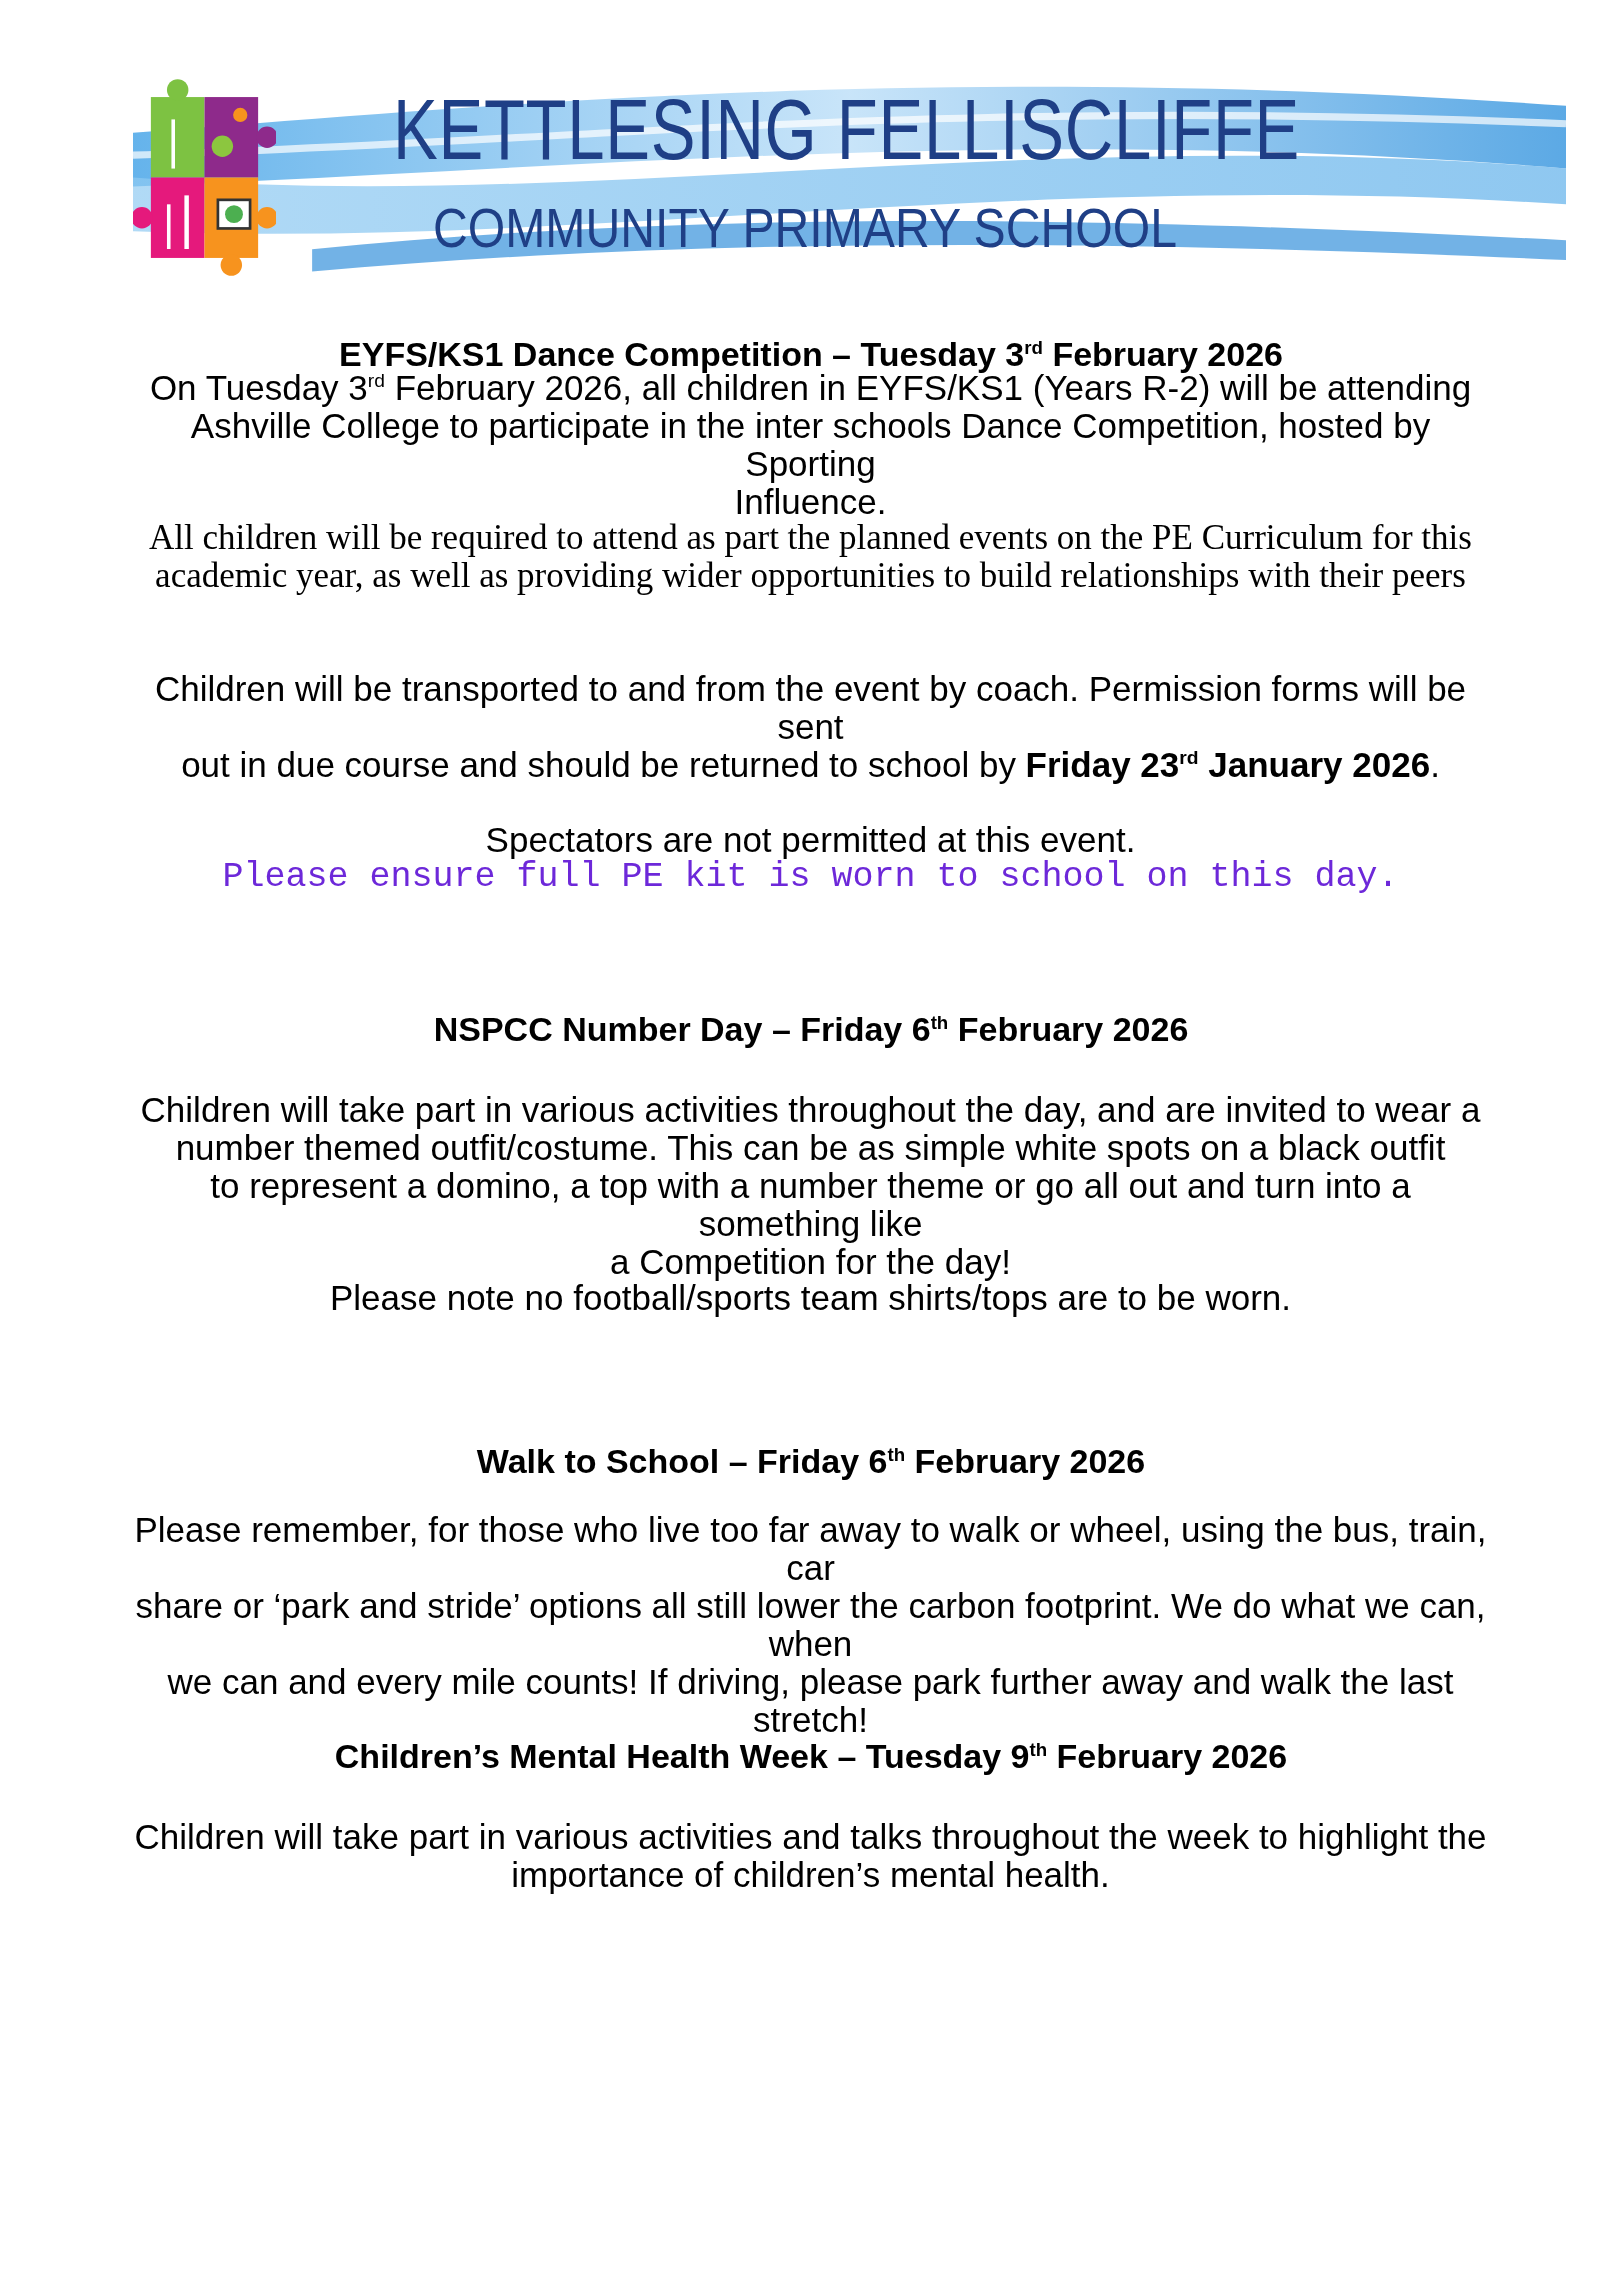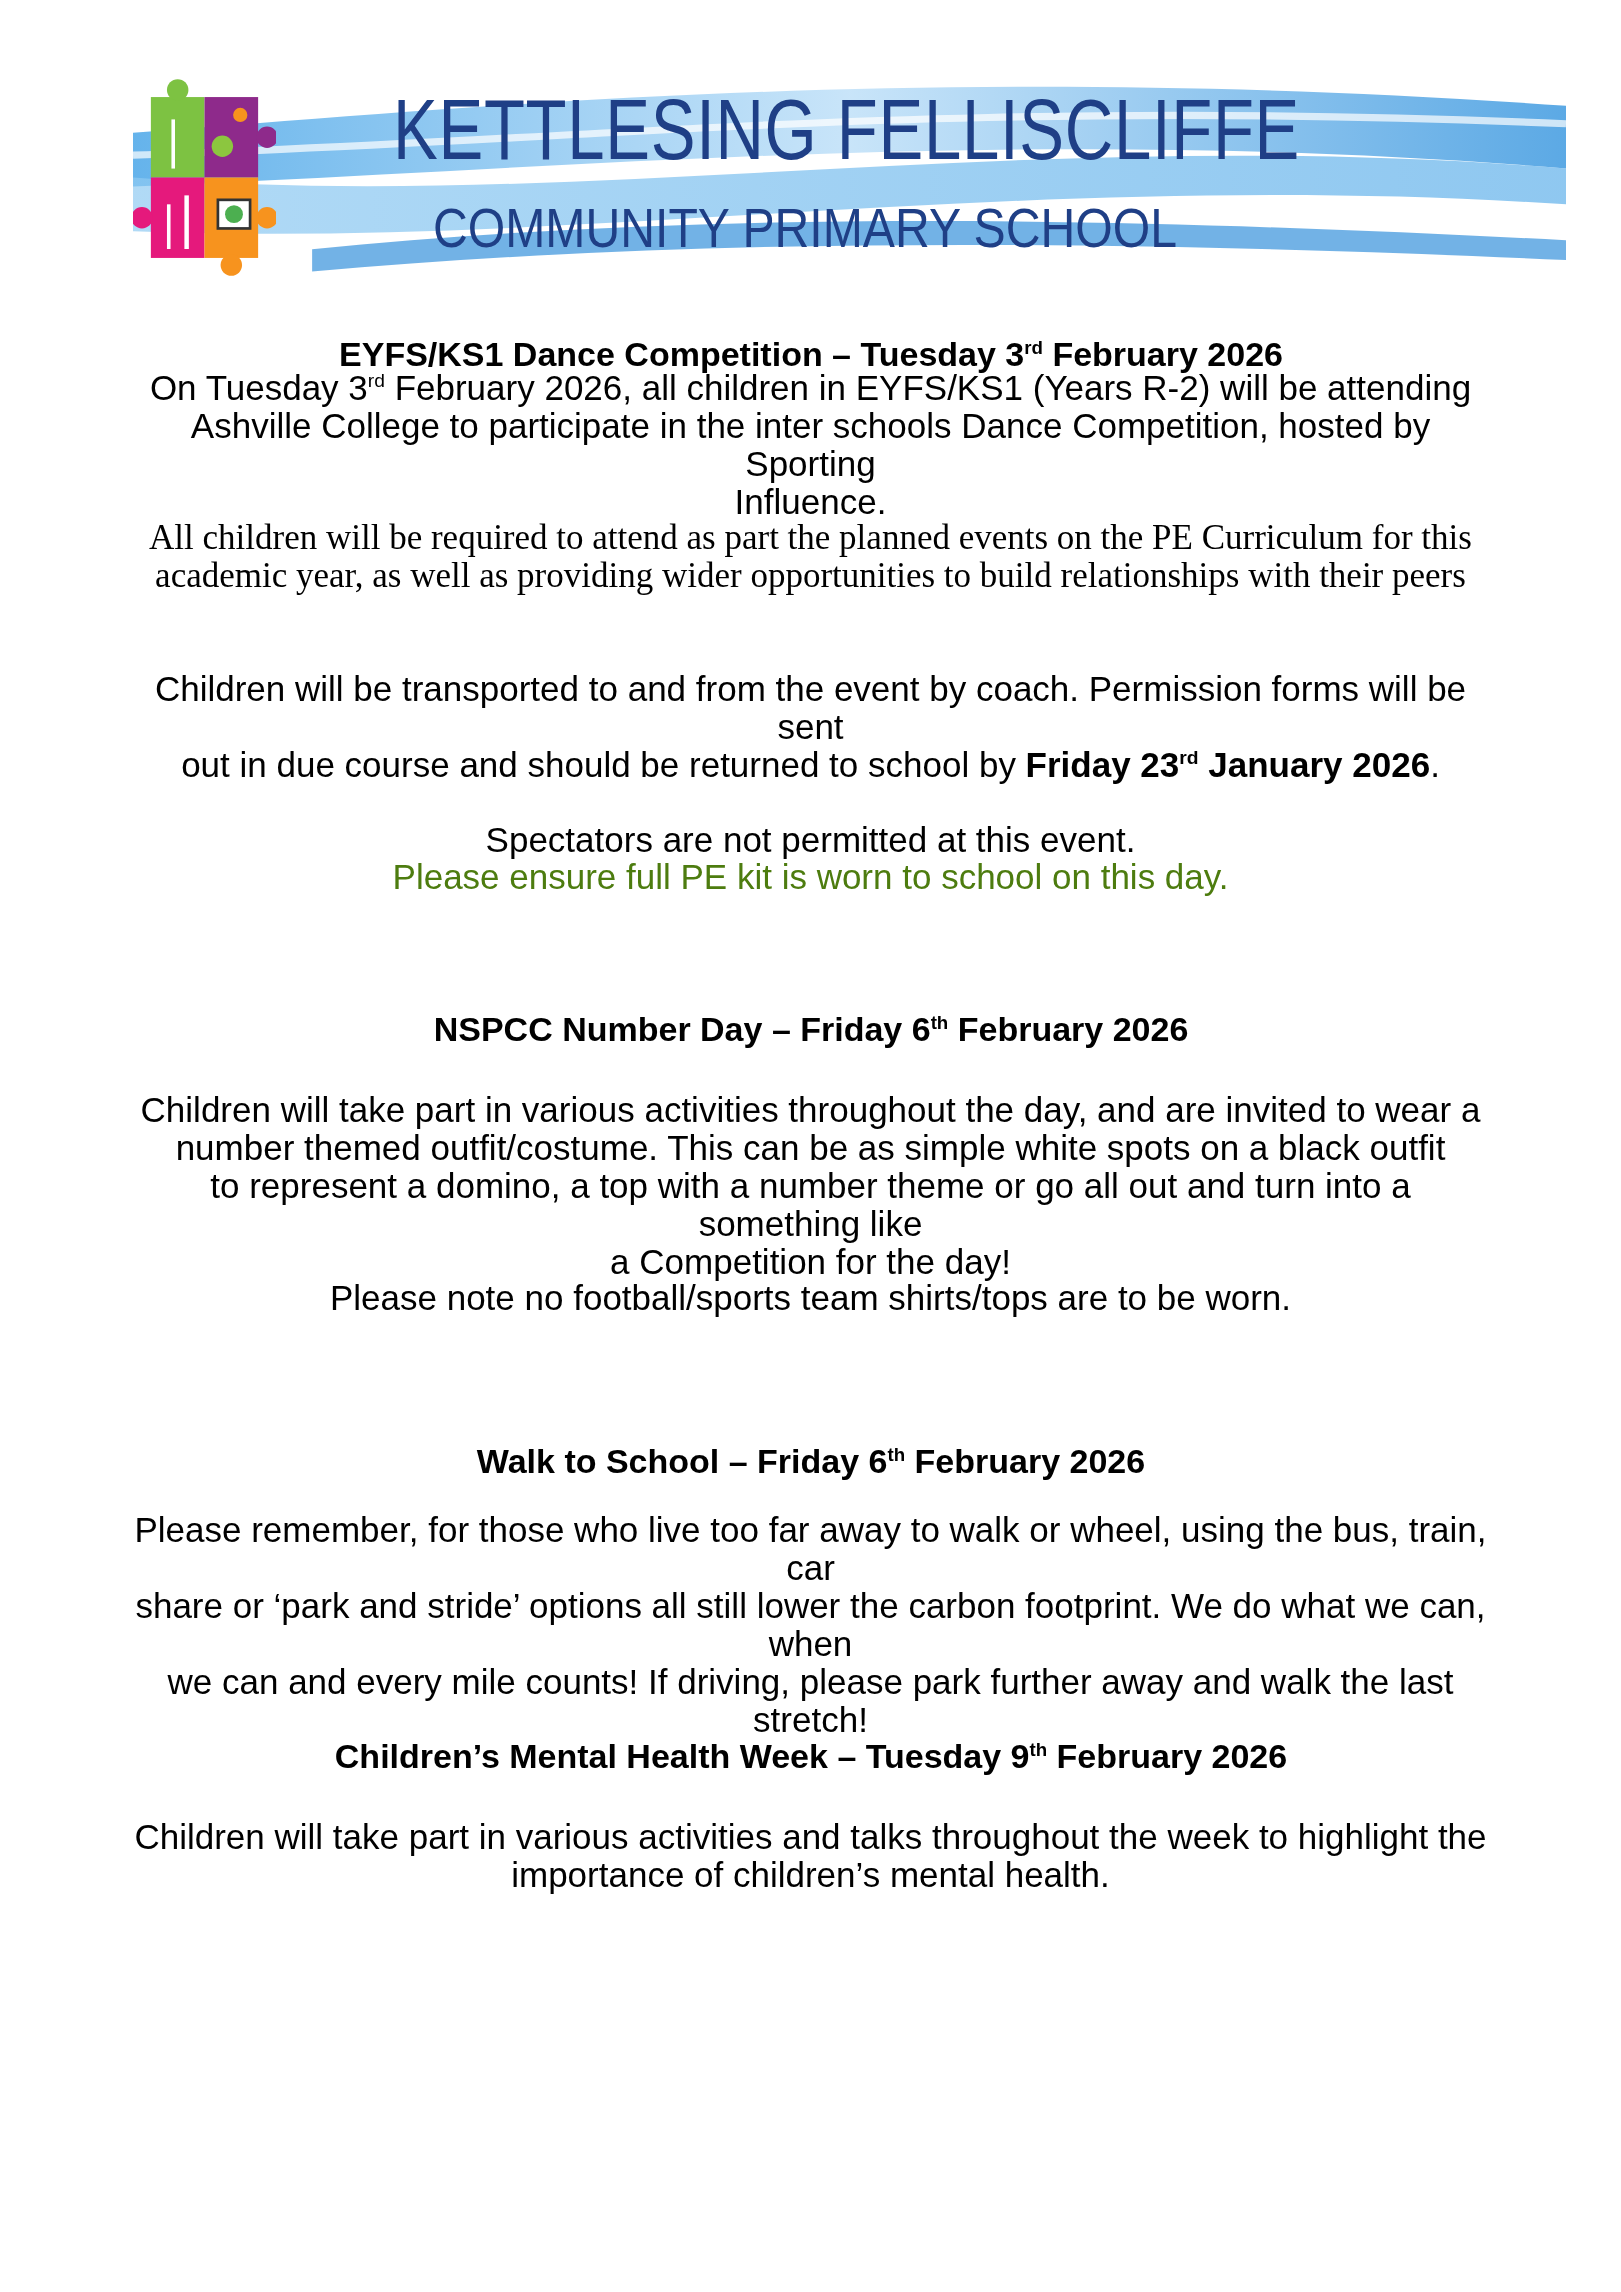--- a/index.html
+++ b/index.html
@@ -13,21 +13,21 @@
   .banner-title2 { position:absolute; left:300px; top:130px; width:1164px;
       font-family:"Liberation Sans", sans-serif; font-size:56px; color:#1f3f86;
       transform:scaleX(0.86); transform-origin:left top; white-space:nowrap; line-height:1; }
   .logo { position:absolute; left:52px; top:0; width:143px; height:215px; }
   .content { position:absolute; left:0; top:0; width:1622px; }
   .h { position:absolute; left:0; width:1622px; text-align:center; font-weight:bold;
        font-size:34px; line-height:39px; }
   .p { position:absolute; left:125px; width:1371px; text-align:center;
        font-size:35px; line-height:38px; }
   sup { font-size:55%; line-height:0; vertical-align:super; }
-  .red { color:#4d7c0f; }
+  .red { color:#6d28d9;font-family:Liberation Mono, monospace; }
   b { font-weight:bold; }
 </style>
 </head>
 <body>
 
 <div class="banner">
   <svg width="1433" height="215" viewBox="0 0 1600 240">
     <defs>
       <linearGradient id="w1" x1="0" y1="0" x2="1" y2="0">
         <stop offset="0" stop-color="#4aa6e8"></stop>

